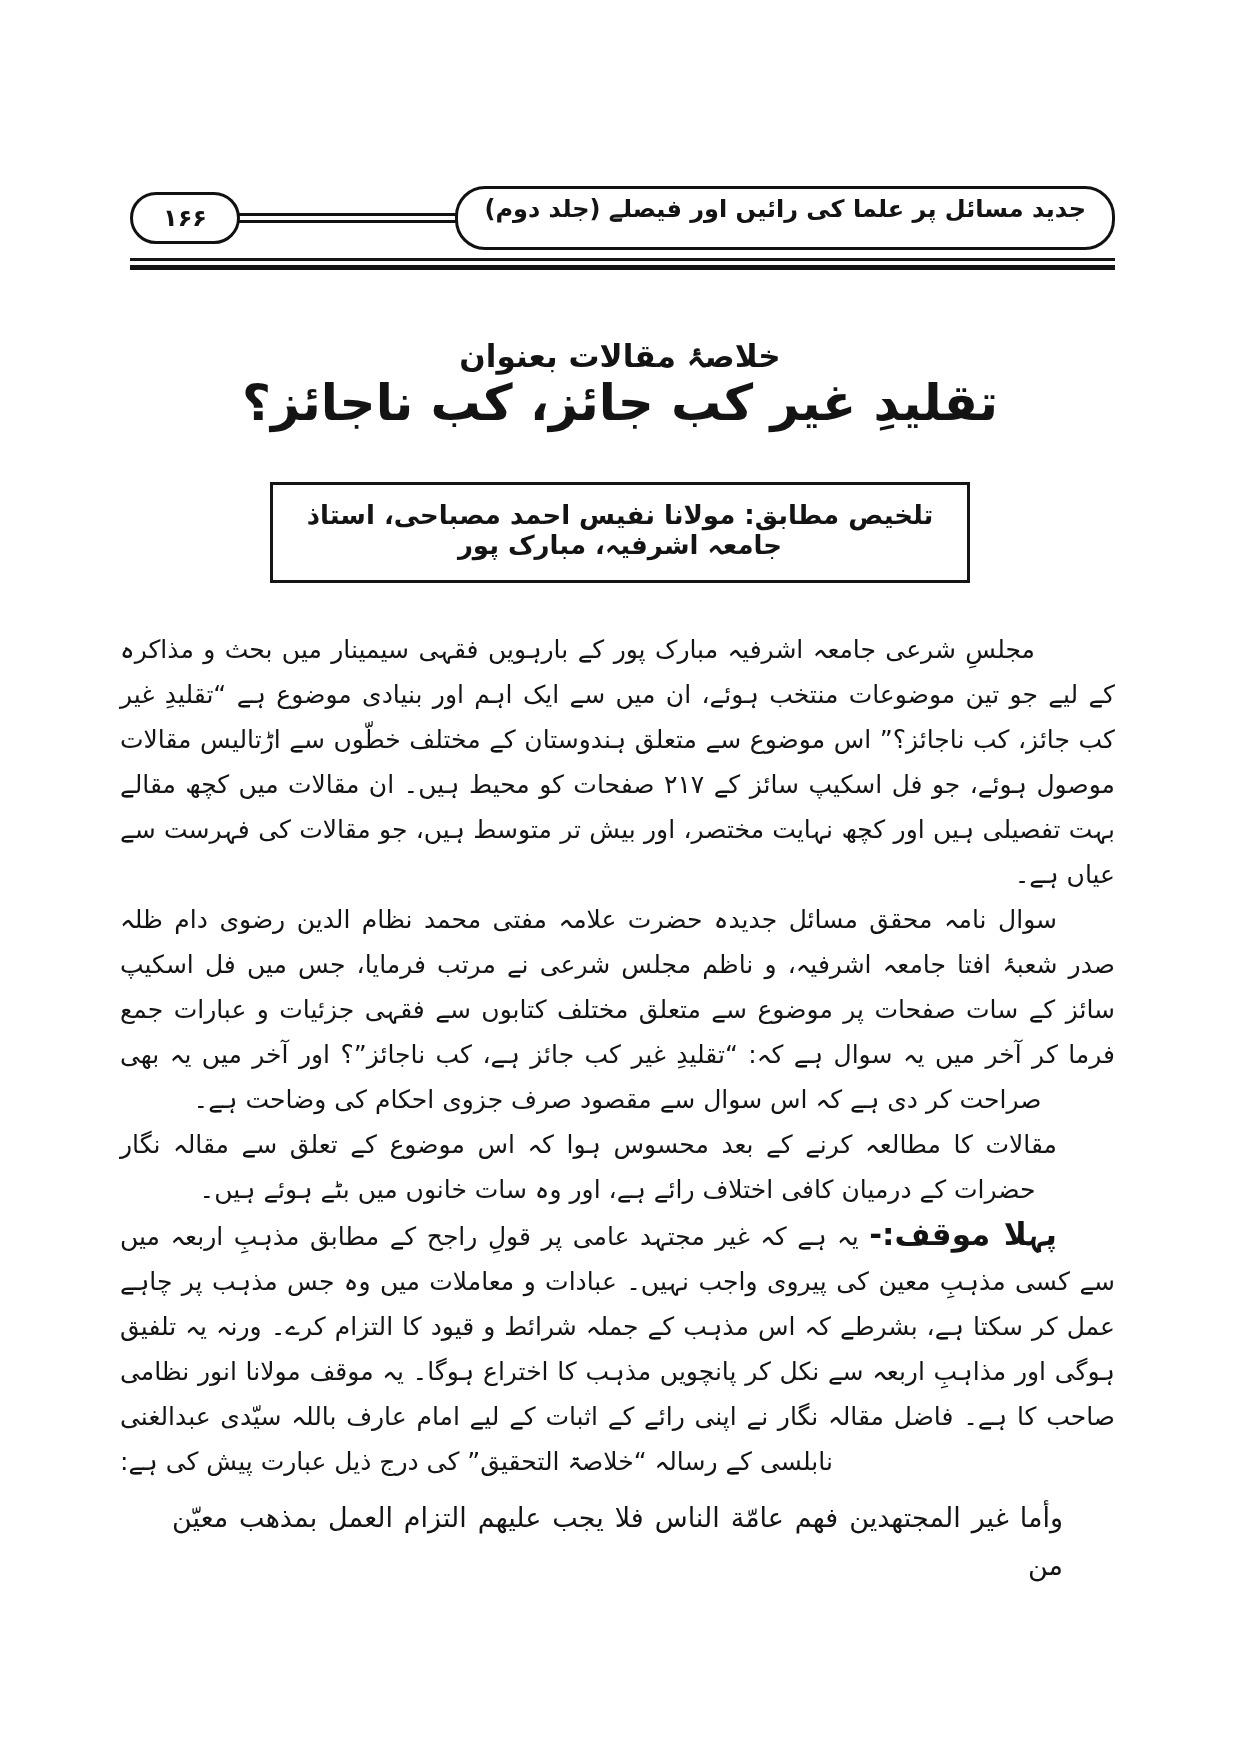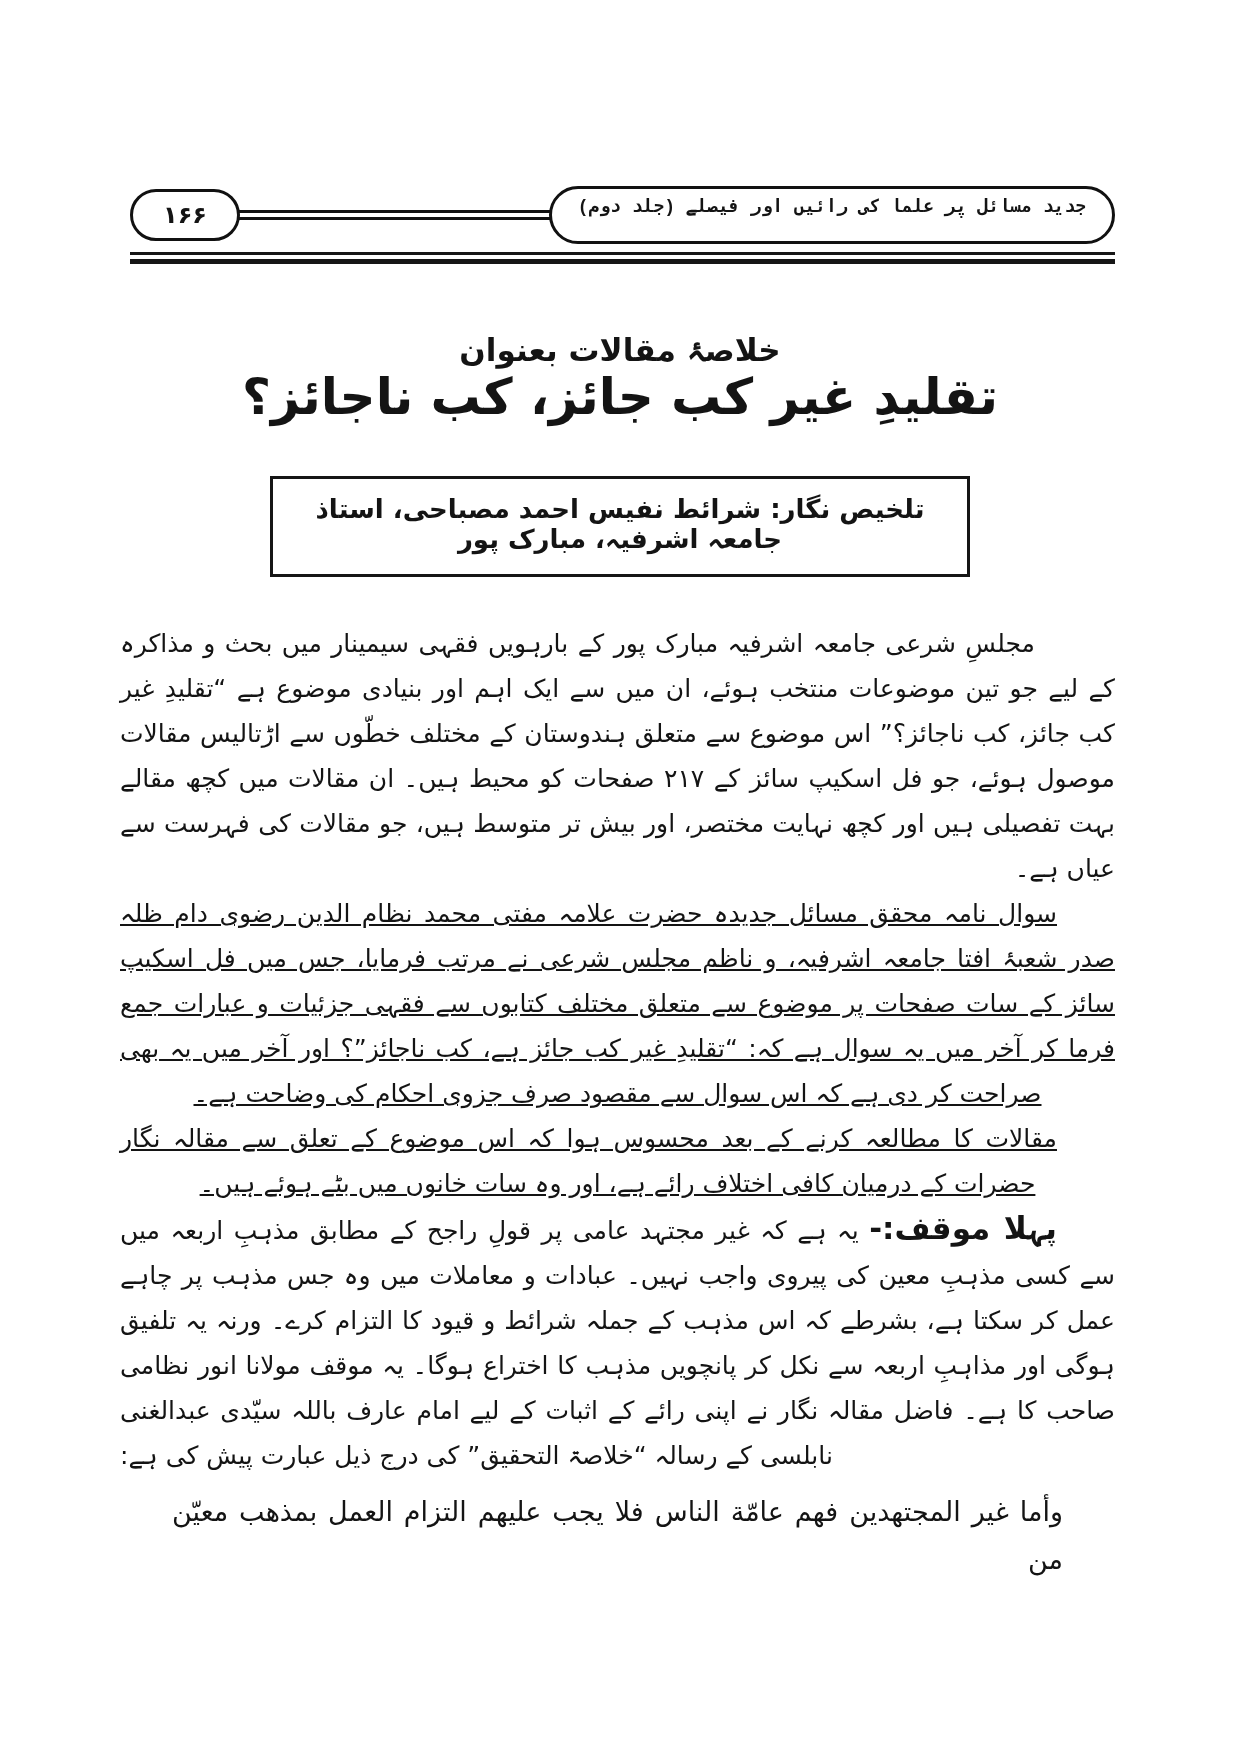--- a/index.html
+++ b/index.html
@@ -34,26 +34,25 @@
     flex: 0 0 auto;
     z-index: 2;
   }
   .pill-left {
     min-width: 110px;
     font-size: 24px;
     font-weight: bold;
     letter-spacing: 1px;
   }
   .pill-right {
-    font-size: 18px;
+    font-size: 24px;
     font-weight: bold;
     direction: rtl;
     white-space: nowrap;
     padding: 6px 26px 24px;
-    font-family: Liberation Mono, monospace;
   }
   .header-connector {
     flex: 1 1 auto;
     height: 10px;
     border-top: 3px solid #111;
     border-bottom: 3px solid #111;
     margin: 0 -6px;
   }
   .header-rule {
     margin: 8px 125px 0 130px;
@@ -92,21 +91,21 @@
   
   .body-text {
     margin: 44px 125px 0 120px;
     direction: rtl;
     text-align: justify;
     font-size: 25px;
     line-height: 45px;
   }
   .para { text-indent: 58px; }
   .para.first-para { text-indent: 80px; }
-  .para.last-center { text-align-last: center; text-decoration: underline; }
+  .para.last-center { text-align-last: center; }
   .para.last-left { text-align-last: left; }
   .para .lead { font-weight: bold; font-size: 31px; }
 
   .arabic-quote {
     margin-top: 10px;
     padding: 0 52px;
     direction: rtl;
     font-size: 27px;
     line-height: 48px;
     font-weight: 500;
@@ -129,21 +128,21 @@
 
   <div class="header-rule"></div>
 
   <main>
 
     <h3 class="kicker">خلاصۂ مقالات بعنوان</h3>
 
     <h1 class="doc-title">تقلیدِ غیر کب جائز، کب ناجائز؟</h1>
 
     <div class="byline-box">
-      <span>تلخیص نگار: شرائط نفیس احمد مصباحی، استاذ جامعہ اشرفیہ، مبارک پور</span>
+      <span>تلخیص مطابق: مولانا نفیس احمد مصباحی، استاذ جامعہ اشرفیہ، مبارک پور</span>
     </div>
 
     <section class="body-text">
 
       <p class="para first-para">مجلسِ شرعی جامعہ اشرفیہ مبارک پور کے بارہویں فقہی سیمینار میں بحث و مذاکرہ کے لیے جو تین موضوعات منتخب ہوئے، ان میں سے ایک اہم اور بنیادی موضوع ہے “تقلیدِ غیر کب جائز، کب ناجائز؟” اس موضوع سے متعلق ہندوستان کے مختلف خطّوں سے اڑتالیس مقالات موصول ہوئے، جو فل اسکیپ سائز کے ۲۱۷ صفحات کو محیط ہیں۔ ان مقالات میں کچھ مقالے بہت تفصیلی ہیں اور کچھ نہایت مختصر، اور بیش تر متوسط ہیں، جو مقالات کی فہرست سے عیاں ہے۔</p>
 
       <p class="para last-center">سوال نامہ محقق مسائل جدیدہ حضرت علامہ مفتی محمد نظام الدین رضوی دام ظلہ صدر شعبۂ افتا جامعہ اشرفیہ، و ناظم مجلس شرعی نے مرتب فرمایا، جس میں فل اسکیپ سائز کے سات صفحات پر موضوع سے متعلق مختلف کتابوں سے فقہی جزئیات و عبارات جمع فرما کر آخر میں یہ سوال ہے کہ: “تقلیدِ غیر کب جائز ہے، کب ناجائز”؟ اور آخر میں یہ بھی صراحت کر دی ہے کہ اس سوال سے مقصود صرف جزوی احکام کی وضاحت ہے۔</p>
 
       <p class="para last-center">مقالات کا مطالعہ کرنے کے بعد محسوس ہوا کہ اس موضوع کے تعلق سے مقالہ نگار حضرات کے درمیان کافی اختلاف رائے ہے، اور وہ سات خانوں میں بٹے ہوئے ہیں۔</p>
 

